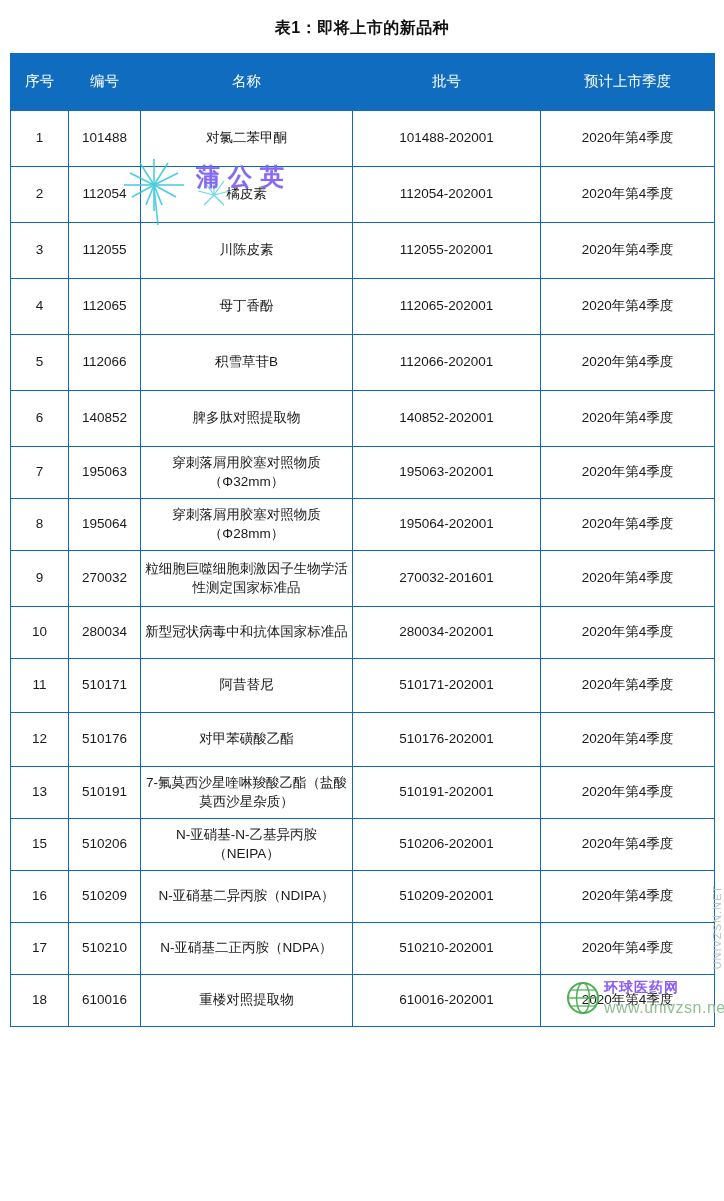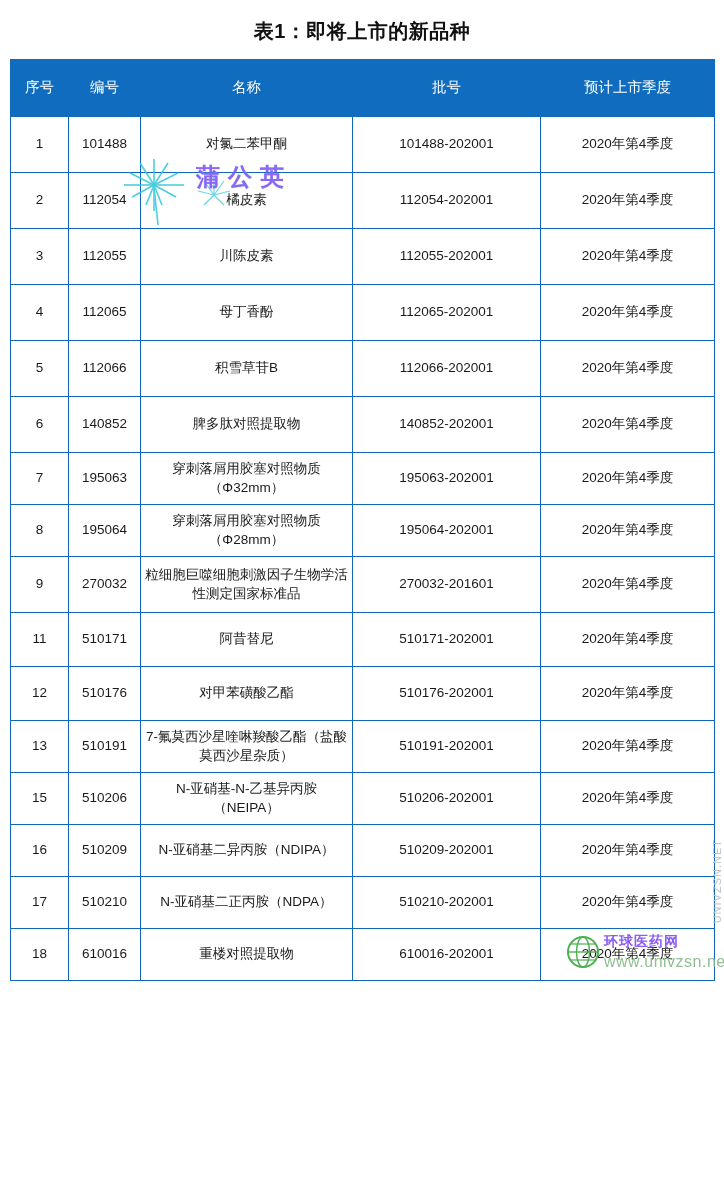--- a/index.html
+++ b/index.html
@@ -14,21 +14,21 @@
     color: #1a1a1a;
     position: relative;
     overflow: hidden;
   }
   .page {
     width: 724px;
     position: relative;
   }
   .doc-title {
     text-align: center;
-    font-size: 20px;
+    font-size: 16px;
     font-weight: bold;
     color: #111111;
     padding: 18px 0 14px 0;
     letter-spacing: 0.5px;
   }
   table.data-table {
     border-collapse: collapse;
     width: 704px;
     margin: 0 10px;
     table-layout: fixed;
@@ -213,20 +213,27 @@
         <td class="cell-code">195064</td>
         <td class="cell-name">穿刺落屑用胶塞对照物质（Φ28mm）</td>
         <td class="cell-batch">195064-202001</td>
         <td class="cell-quarter">2020年第4季度</td>
       </tr>
       <tr class="tall" style="height:56px">
         <td class="cell-idx">9</td>
         <td class="cell-code">270032</td>
         <td class="cell-name">粒细胞巨噬细胞刺激因子生物学活性测定国家标准品</td>
         <td class="cell-batch">270032-201601</td>
+        <td class="cell-quarter">2020年第4季度</td>
+      </tr>
+      <tr class="tall" style="height:52px">
+        <td class="cell-idx">10</td>
+        <td class="cell-code">280034</td>
+        <td class="cell-name">新型冠状病毒中和抗体国家标准品</td>
+        <td class="cell-batch">280034-202001</td>
         <td class="cell-quarter">2020年第4季度</td>
       </tr>
       <tr style="height:54px">
         <td class="cell-idx">11</td>
         <td class="cell-code">510171</td>
         <td class="cell-name">阿昔替尼</td>
         <td class="cell-batch">510171-202001</td>
         <td class="cell-quarter">2020年第4季度</td>
       </tr>
       <tr style="height:54px">

